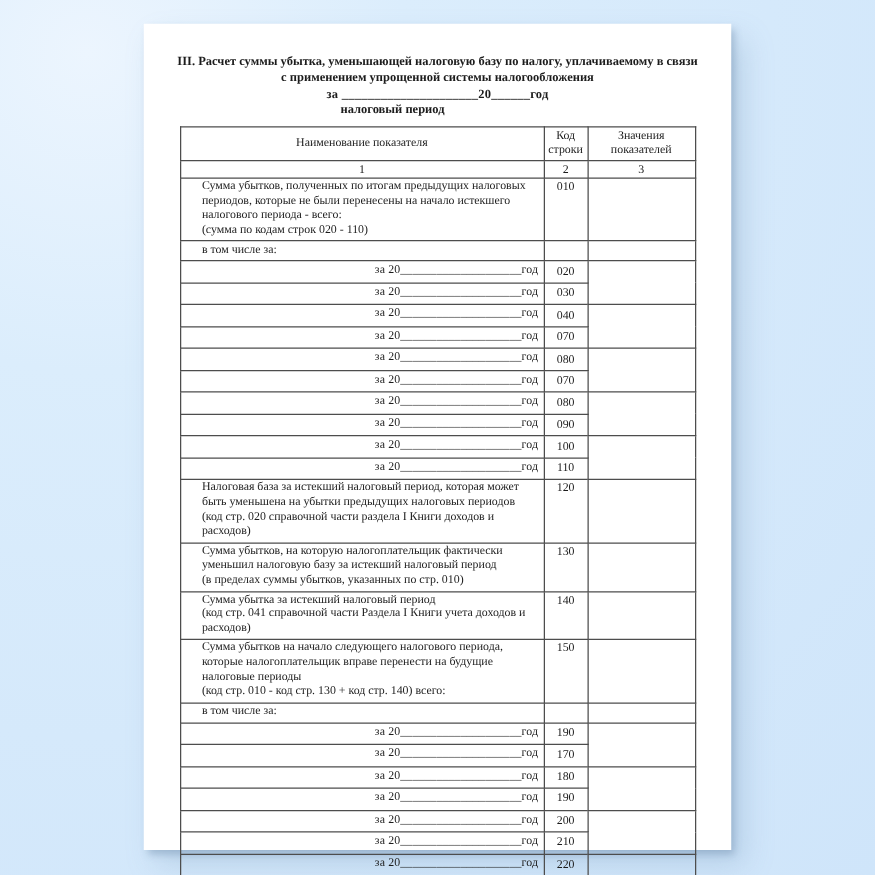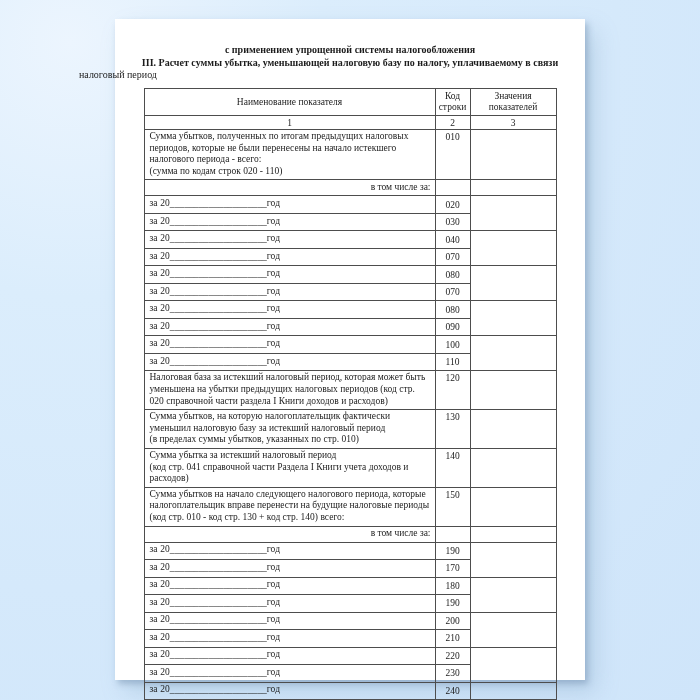--- a/index.html
+++ b/index.html
@@ -14,55 +14,56 @@
     position: absolute;
     left: 115px; top: 19px;
     width: 470px; height: 661px;
     background: #ffffff;
     box-shadow: 3px 4px 6px rgba(110,140,170,0.45), 10px 12px 22px rgba(115,150,185,0.28);
     box-sizing: border-box;
     padding-top: 25px;
   }
   .title-block { text-align: center; font-weight: bold; font-size: 10px; line-height: 12.5px; }
   .period-line { text-align: center; font-weight: bold; font-size: 10px; line-height: 13px; letter-spacing: 0.2px; }
-  .period-caption { text-align: left; font-weight: normal; font-size: 10px; line-height: 12px; transform: translateX(-36px); }
+  .period-caption { text-align: center; font-weight: bold; font-size: 10px; line-height: 12px; transform: translateX(-36px); }
   table.form {
     width: 412px;
     margin: 7px auto 0 auto;
     border-collapse: collapse;
     table-layout: fixed;
     font-size: 9.5px;
   }
   table.form col.w-name  { width: 291px; }
   table.form col.w-code  { width: 35px; }
   table.form col.w-val   { width: 86px; }
   table.form th, table.form td {
     border: 1px solid #4d4d4d;
     font-weight: normal;
     overflow: hidden;
   }
   tr.r-head th { height: 24px; text-align: center; vertical-align: middle; line-height: 11px; padding: 1px 2px; }
   tr.r-nums td { height: 11px; text-align: center; vertical-align: middle; line-height: 10px; }
-  td.c-name { text-align: left; padding: 1px 4px 2px 5px; white-space: pre-line; line-height: 11.6px; }
+  td.c-name { text-align: left; padding: 1px 4px 2px 17px; white-space: pre-line; line-height: 11.6px; }
   td.c-code { text-align: center; padding: 1px 0; }
   td.c-value { padding: 0; }
   tr.r-item td { vertical-align: top; }
   tr.r-item td.c-code { padding-top: 2px; }
-  tr.r-sub td { height: 12px; vertical-align: middle; text-align: right; }
+  tr.r-sub td { height: 12px; vertical-align: middle; }
   tr.r-year td { height: 13.5px; vertical-align: middle; }
-  tr.r-year td.c-name { letter-spacing: 0.1px; }
+  tr.r-year td.c-name { letter-spacing: 0.1px; text-align: right; }
 </style>
 </head>
 <body>
 
 <div class="page">
   <div class="title-block">
+    <div>III. Расчет суммы убытка, уменьшающей налоговую базу по налогу, уплачиваемому в связи</div>
     <div>с применением упрощенной системы налогообложения</div>
-    <div>III. Расчет суммы убытка, уменьшающей налоговую базу по налогу, уплачиваемому в связи</div>
   </div>
+  <div class="period-line">за _____________________20______год</div>
   <div class="period-caption">налоговый период</div>
 
   <table class="form">
     <colgroup>
       <col class="w-name">
       <col class="w-code">
       <col class="w-val">
     </colgroup>
     <tbody id="rows-host">
       <tr class="r-head">

